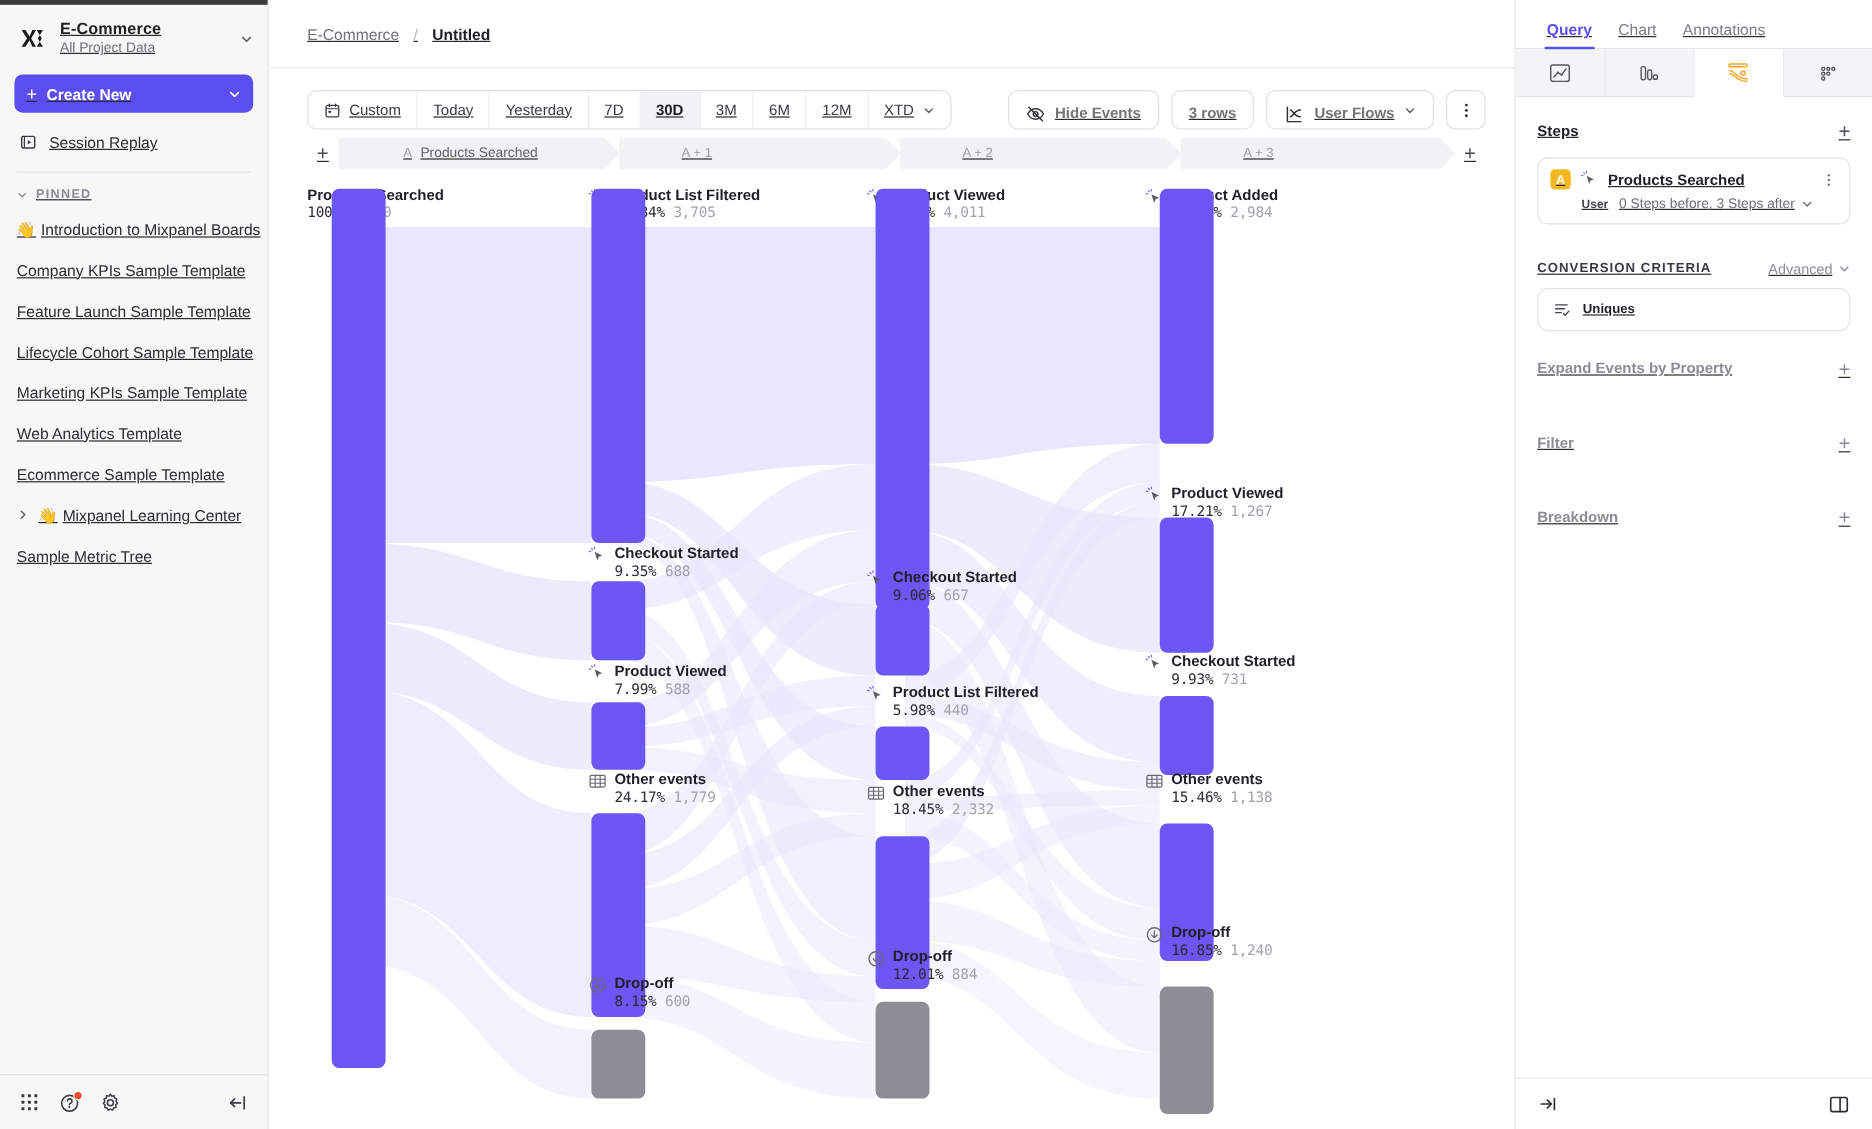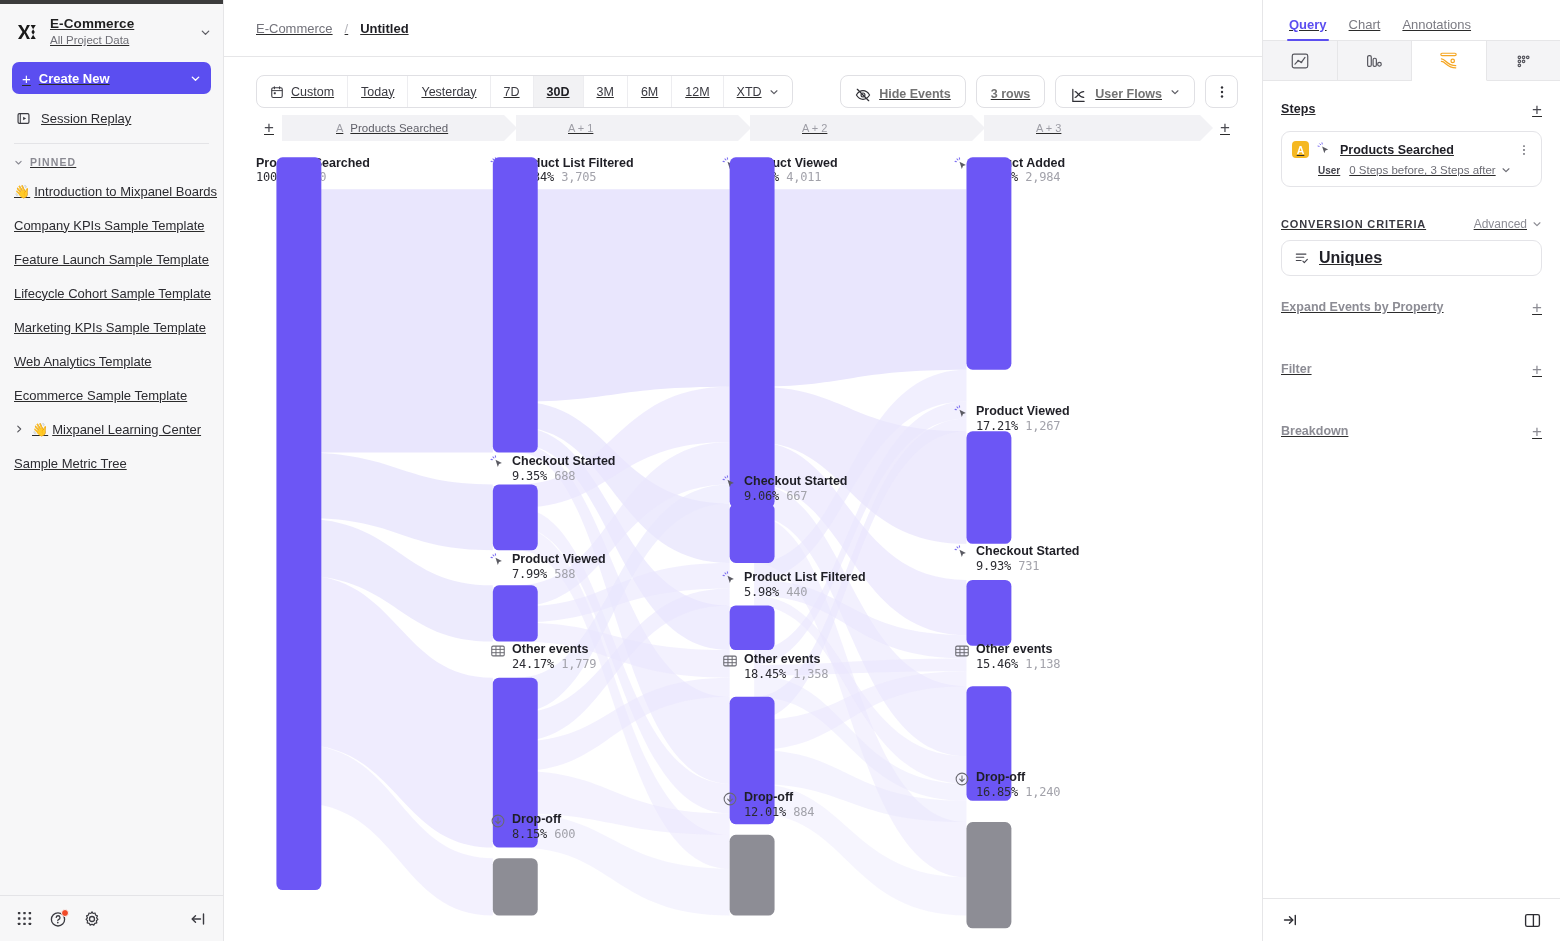--- a/index.html
+++ b/index.html
@@ -199,21 +199,21 @@
   .sc-sub .k { font-size:10px; font-weight:700; color:#45454d; }
   .sc-sub .v { font-size:11.5px; color:#6d6d75; display:flex; align-items:center; gap:5px; cursor:pointer; }
 
   .crit-hdr { display:flex; align-items:center; margin-top: 30px; margin-bottom: 9px; }
   .crit-hdr .ct { font-size:11px; font-weight:700; letter-spacing:.85px; color:#3a3a42; flex:1; }
   .crit-hdr .adv { font-size:12px; color:#8c8c94; display:flex; align-items:center; gap:5px; cursor:pointer; }
 
   .crit-box {
     border:1px solid #e4e4e8; border-radius:9px; height:36px;
     display:flex; align-items:center; gap:9px; padding: 0 12px;
-    font-size:16px; color:#1f1f26; font-weight:600; cursor:pointer;
+    font-size:11px; color:#1f1f26; font-weight:600; cursor:pointer;
   }
 
   .rowsec { display:flex; align-items:center; height: 62px; cursor:pointer; }
   .rowsec .rs-lbl { flex:1; font-size:12.5px; font-weight:700; color:#8c8c94; }
   .rowsec .rs-plus { font-size:17px; color:#8c8c94; line-height:1; }
 
   .rp-bottom {
     height: 43px; border-top:1px solid #e6e6e8;
     display:flex; align-items:center; padding: 0 18px;
   }
@@ -716,21 +716,21 @@
         <span class="nl-ico">
           <svg width="16" height="16" viewBox="0 0 18 18">
               <rect x="2" y="3.5" width="14" height="11" rx="1.4" stroke="#6a6a72" stroke-width="1.2" fill="none"></rect>
               <path d="M2 7.2 H16 M2 10.9 H16 M6.7 3.5 V14.5 M11.4 3.5 V14.5" stroke="#6a6a72" stroke-width="1.1"></path>
             </svg>
         </span>
         <span class="nl-txt">
           <span class="nl-name" style="display:block">Other events</span>
           <span class="nl-stats" style="display:block">
             <span>18.45%</span>
-            <span class="cnt">1,358</span>
+            <span class="cnt">2,332</span>
           </span>
         </span>
       </div>
 
       <div class="node-label" style="left:466px; top:656px;">
         <span class="nl-ico">
           <svg width="16" height="16" viewBox="0 0 18 18">
               <circle cx="9" cy="9" r="6.6" stroke="#6a6a72" stroke-width="1.2" fill="none"></circle>
               <path d="M9 5.4 V11.6 M6.4 9.2 L9 11.9 L11.6 9.2" stroke="#6a6a72" stroke-width="1.2" fill="none" stroke-linecap="round" stroke-linejoin="round"></path>
             </svg>

